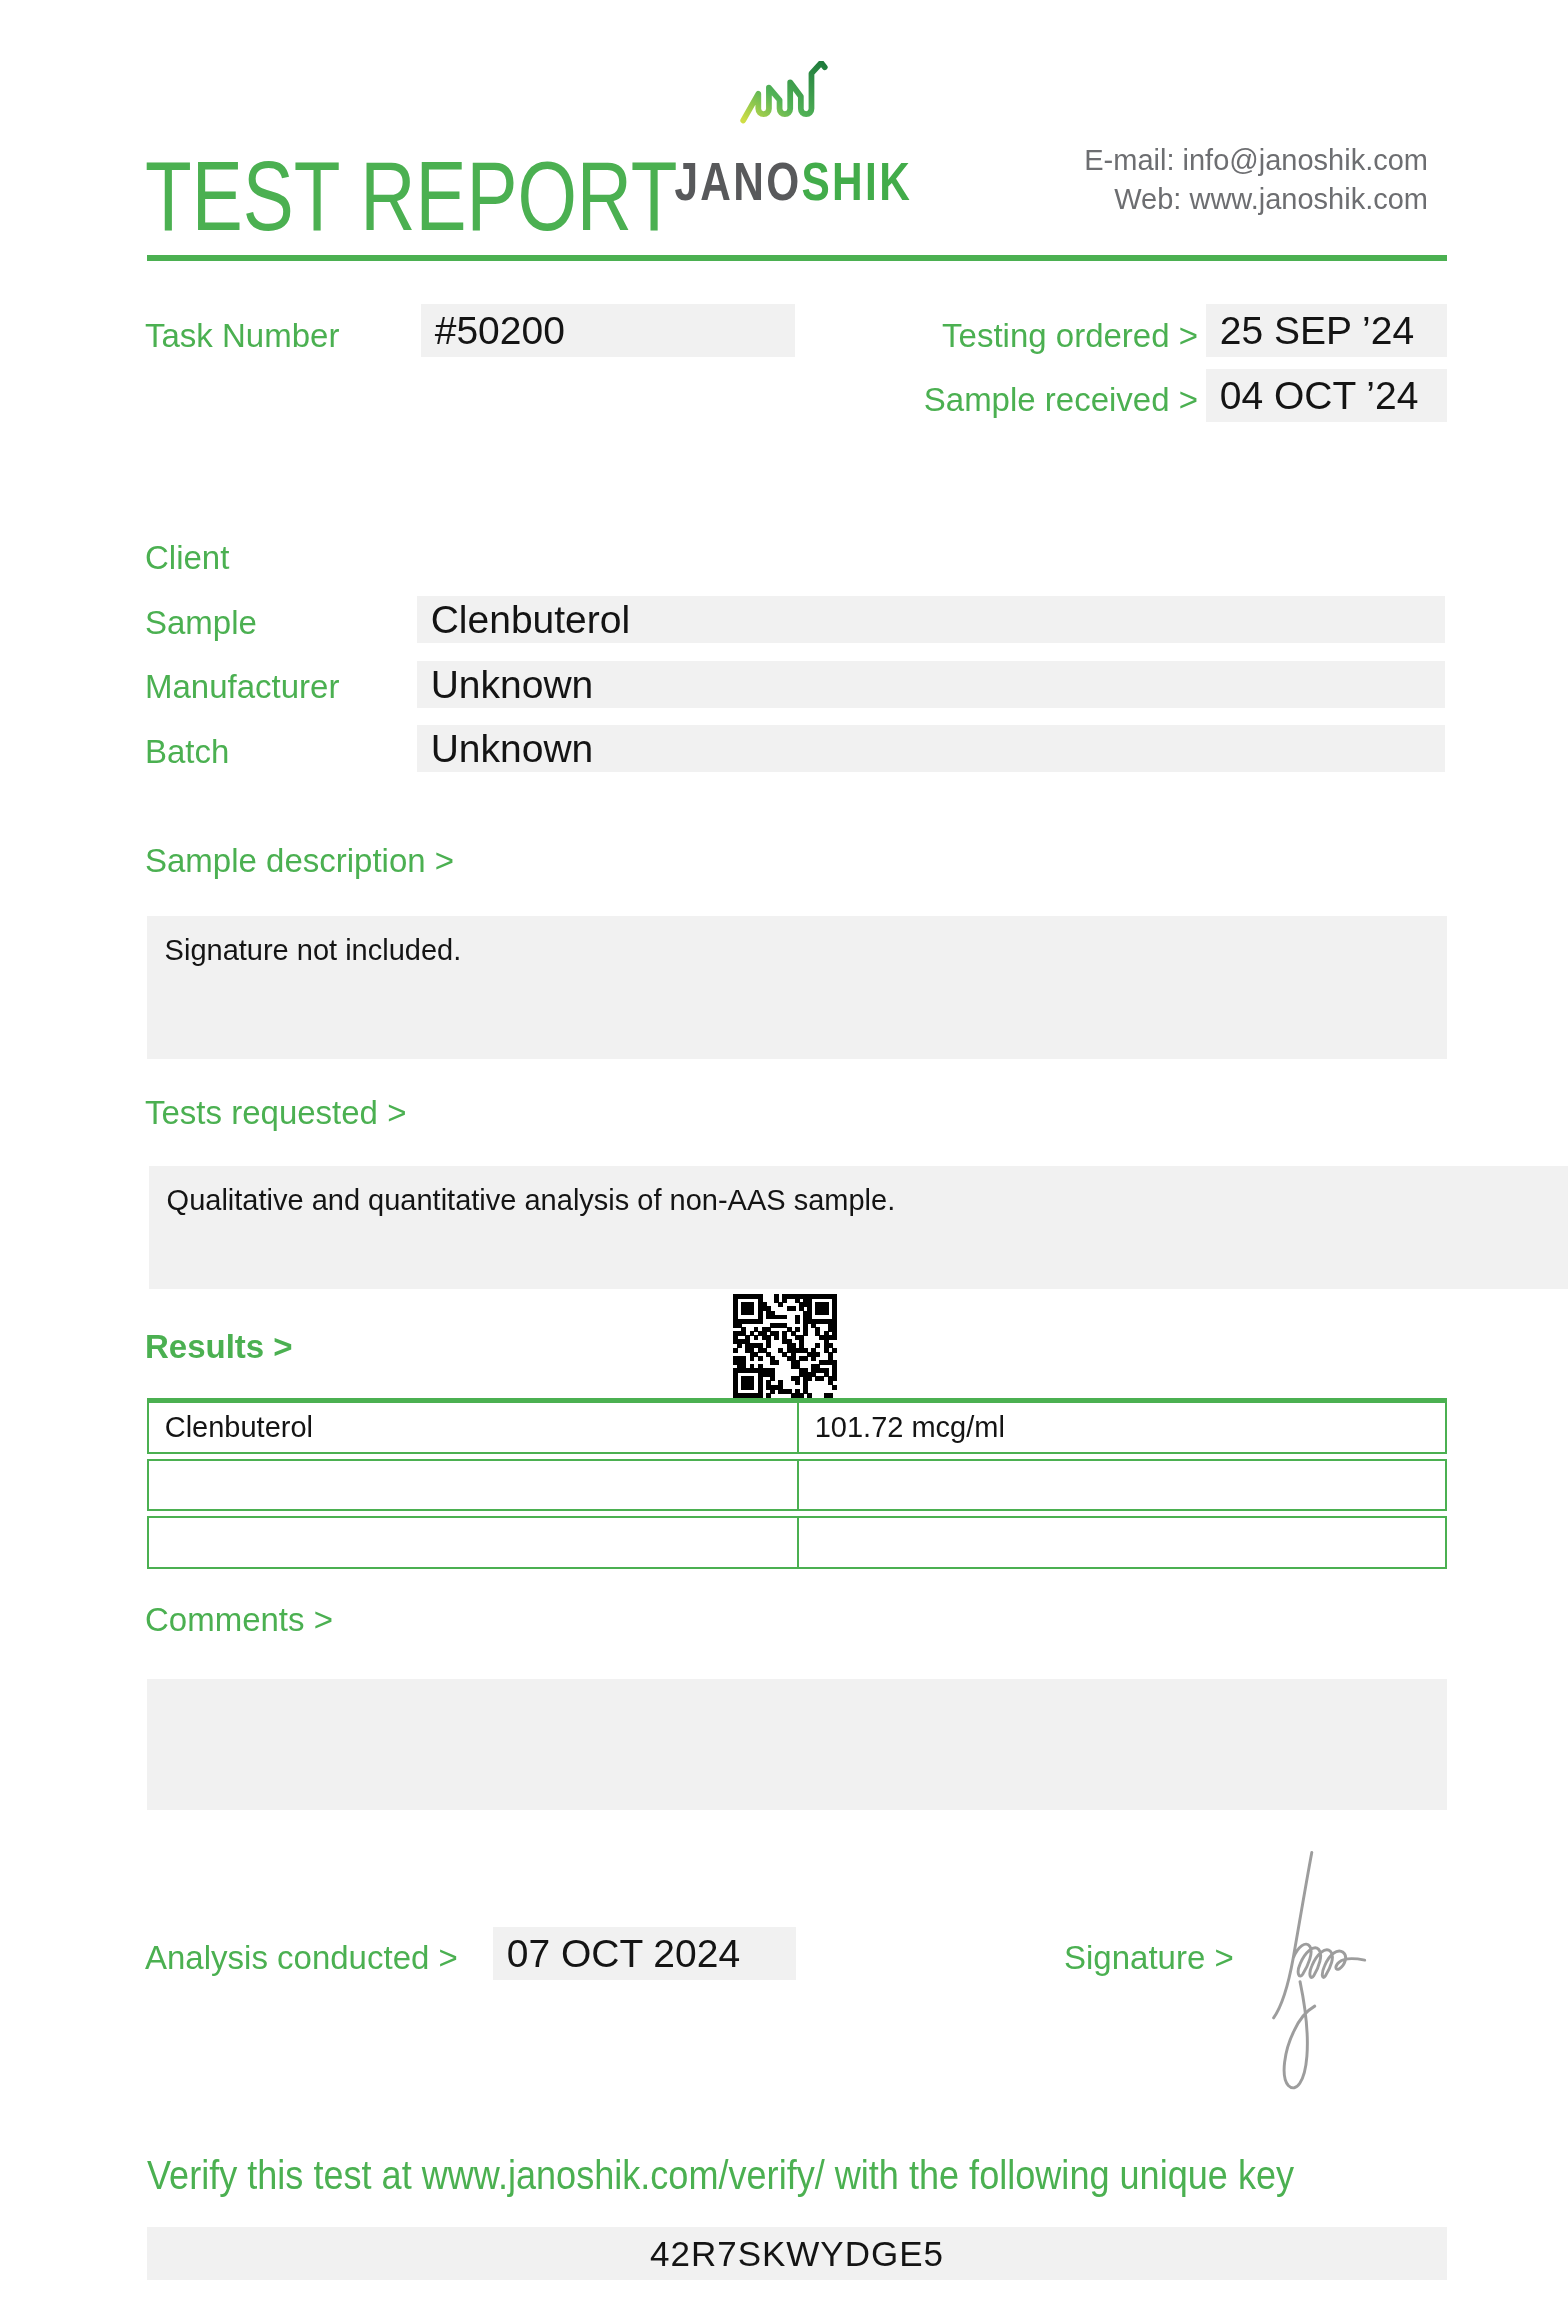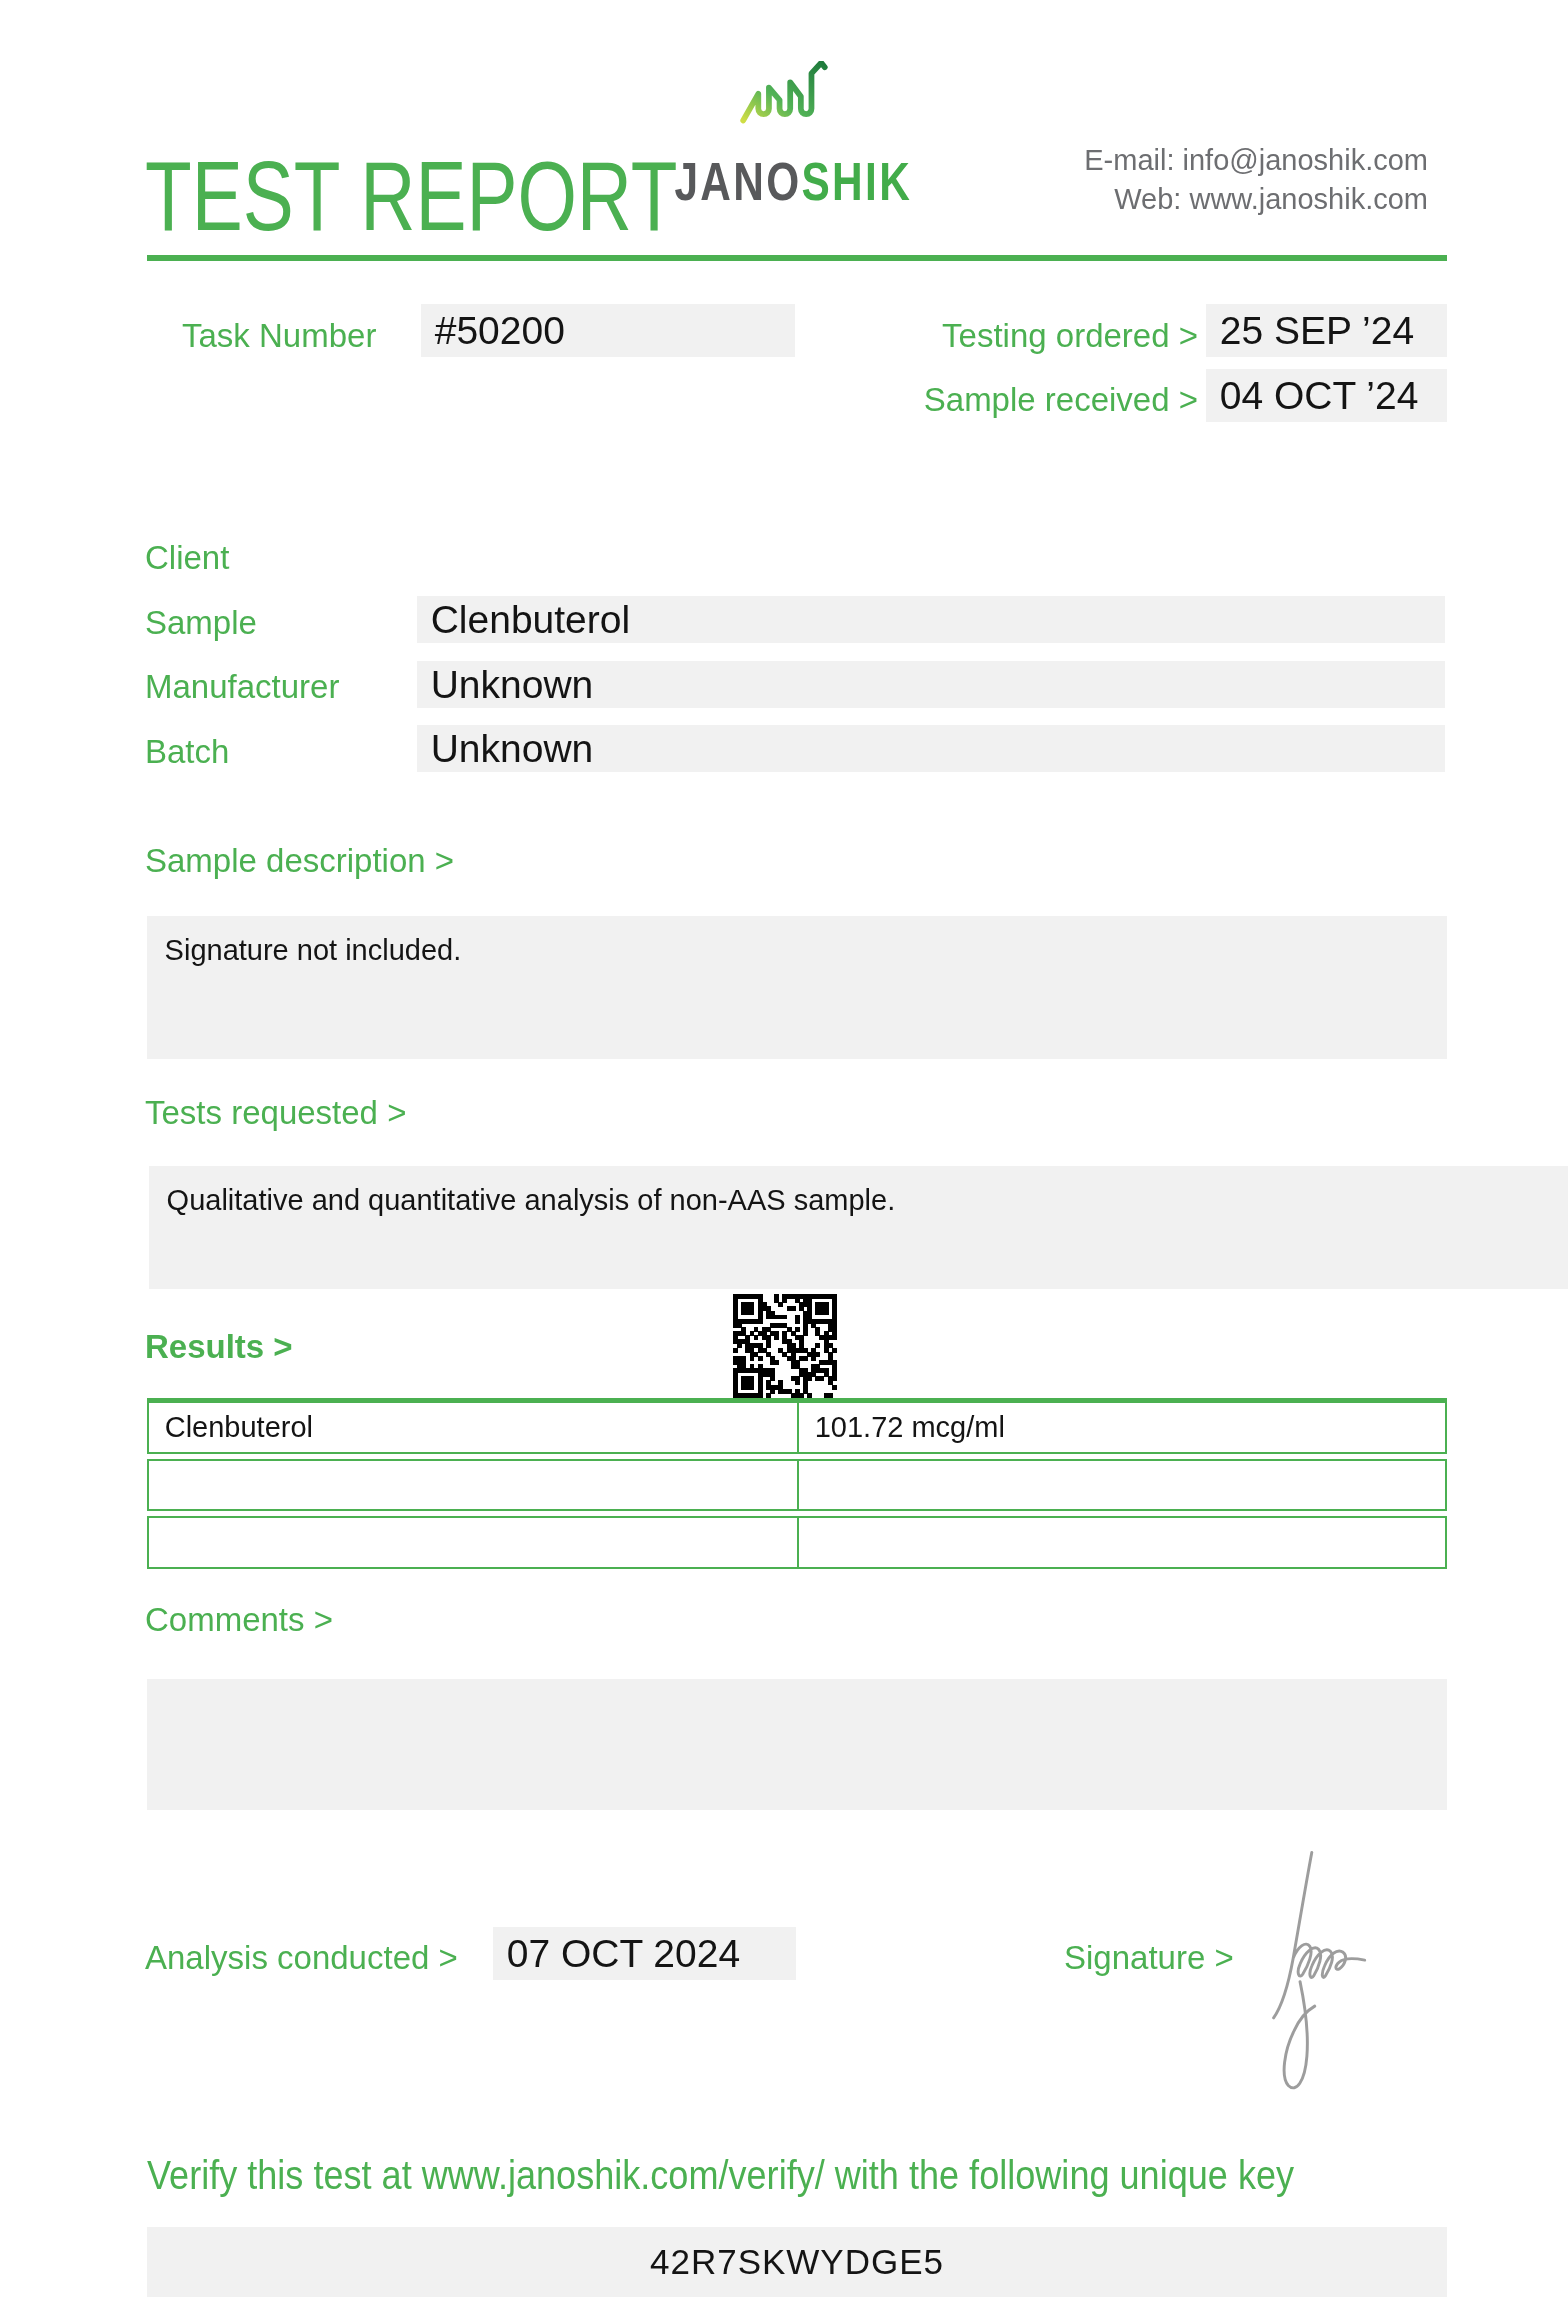--- a/index.html
+++ b/index.html
@@ -58,21 +58,21 @@
   
   #qr { left:733px; top:1294px; width:103px; height:103px; }
   #qr i { position:absolute; background:#000; display:block; }
 
   
   .verify {
     left:147px; top:2152px; color:#4bb051; font-size:41px; white-space:nowrap;
     transform:scaleX(0.88); transform-origin:0 0;
   }
   .keybox {
-    left:147px; top:2227px; width:1300px; height:70px; display:flex;
+    left:147px; top:2227px; width:1300px; height:53px; display:flex;
     align-items:center; justify-content:center;
   }
   .keytext { font-size:35px; color:#141414; letter-spacing:1px; }
 </style>
 </head>
 <body>
 
 <div class="page">
 
   <div class="abs title">TEST REPORT</div>
@@ -93,21 +93,21 @@
     </div>
   </div>
 
   <div class="abs contact">
     <div>E-mail: info@janoshik.com</div>
     <div>Web: www.janoshik.com</div>
   </div>
 
   <div class="abs rule"></div>
 
-  <div class="abs glabel" style="left:145px; top:316px;margin-left:37px;">Task Number</div>
+  <div class="abs glabel" style="left:145px; top:316px;">Task Number</div>
   <div class="abs gbox" style="left:421px; top:304px; width:374px; height:53px;">
     <span class="vtext">#50200</span>
   </div>
 
   <div class="abs glabel rlabel" style="right:370px; top:316px;">Testing ordered &gt;</div>
   <div class="abs gbox" style="left:1206px; top:304px; width:241px; height:53px;">
     <span class="vtext">25 SEP ’24</span>
   </div>
 
   <div class="abs glabel rlabel" style="right:370px; top:380px;">Sample received &gt;</div>

